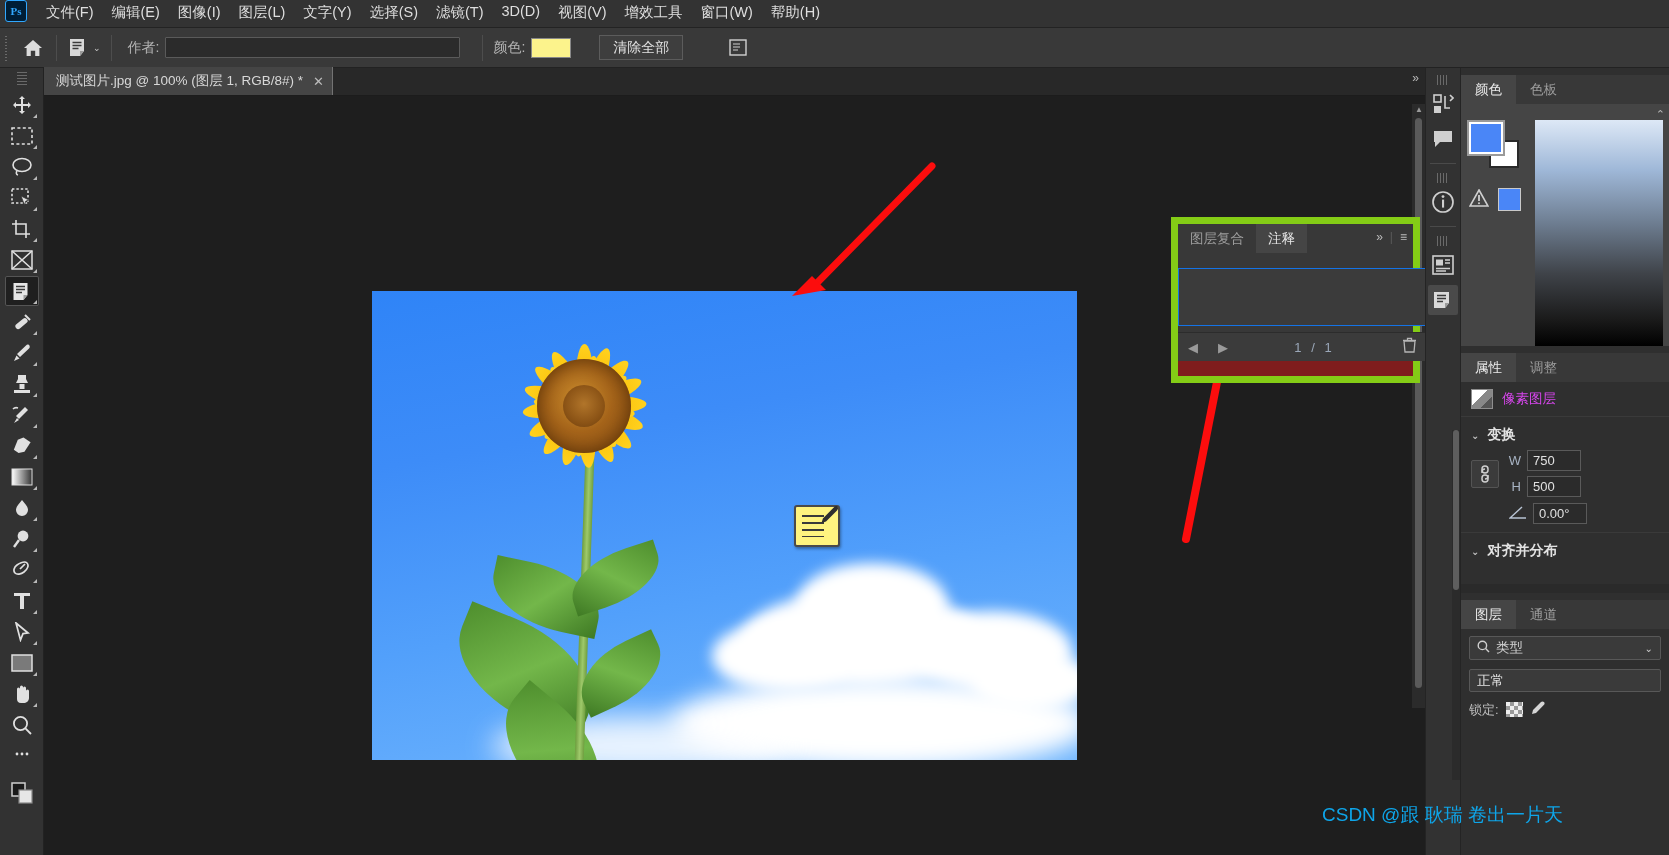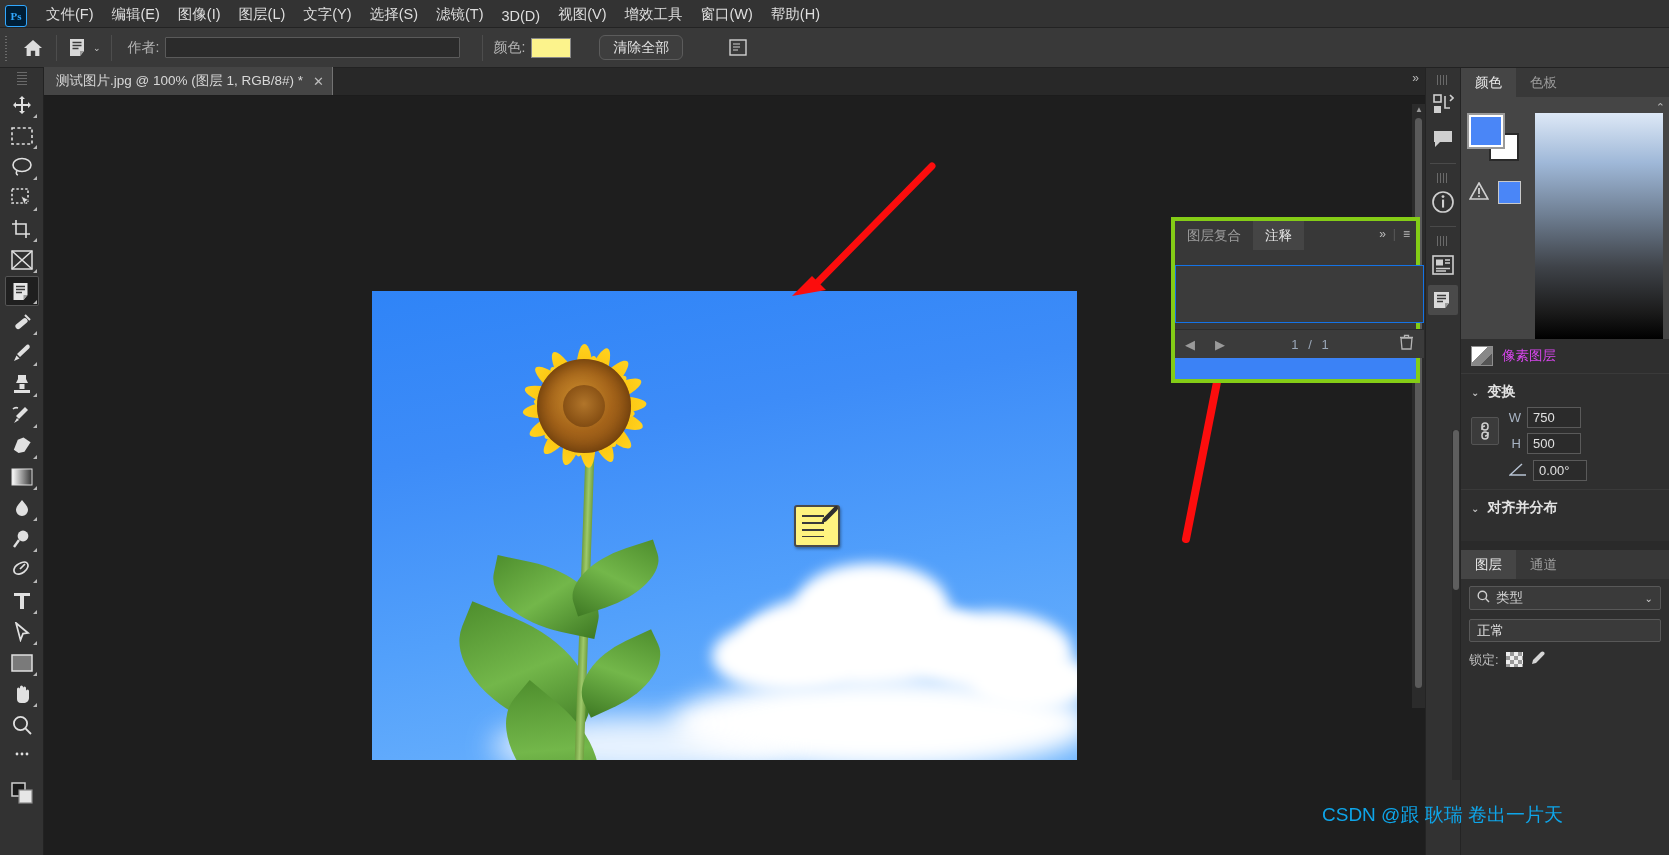--- a/index.html
+++ b/index.html
@@ -9,21 +9,21 @@
     font-family: "Liberation Sans", "DejaVu Sans", sans-serif;
     overflow: hidden;
     color: #d6d6d6;
   }
   .app { position: relative; width: 1669px; height: 855px; }
 
   
   .menubar {
     position: absolute; left: 0; top: 0; width: 1669px; height: 28px;
     background: #333333;
-    display: flex; align-items: flex-end;
+    display: flex; align-items: flex-start;
     border-bottom: 1px solid #232323;
   }
   .ps-logo {
     width: 22px; height: 22px; margin-left: 5px; margin-right: 10px;
     background: #001e36; border: 1px solid #31a8ff; border-radius: 3px;
     color: #31a8ff; font-size: 11px; font-weight: bold;
     display: flex; align-items: center; justify-content: center;
     font-family: "Liberation Serif", serif;
   }
   .menu-item {
@@ -53,21 +53,21 @@
   .ob-label { font-size: 14px; color: #b4b4b4; margin: 0 6px 0 10px; }
   .ob-input {
     width: 295px; height: 21px; background: #2b2b2b;
     border: 1px solid #5a5a5a; border-radius: 1px;
   }
   .ob-color-sw {
     width: 40px; height: 20px; border: 1px solid #888;
   }
   .ob-btn {
     height: 25px; padding: 0 13px; background: #3e3e3e;
-    border: 1px solid #5c5c5c; border-radius: 6px;
+    border: 1px solid #5c5c5c; border-radius: 0;
     font-size: 14px; color: #e0e0e0;
     display:flex; align-items:center; justify-content:center;
   }
   .ob-right-icon { width: 30px; height: 26px; display:flex; align-items:center; justify-content:center; }
 
   
   .toolbar {
     position: absolute; left: 0; top: 68px; width: 44px; height: 787px;
     background: #323232; border-right: 1px solid #222;
     display: flex; flex-direction: column; align-items: center;
@@ -182,21 +182,21 @@
     position: absolute; left: 6px; top: 8px; width: 22px; height: 22px;
     background-image: repeating-linear-gradient(to bottom, #3a3a3a 0 2px, transparent 2px 7px);
   }
 
   
   .arrow-svg { position: absolute; left: 0; top: 0; pointer-events: none; }
 
   
   .notespanel {
     position: absolute; left: 1171px; top: 217px; width: 249px; height: 166px;
-    background: #3b82f6; border: 4px solid #84cc16;
+    background: #7f1d1d; border: 7px solid #84cc16;
   }
   .np-tabs { height: 29px; background: #383838; display: flex; align-items: flex-end; position: relative; }
   .np-tab {
     height: 29px; padding: 0 12px; display: flex; align-items: center;
     font-size: 13.5px; color: #9e9e9e; background: #383838;
   }
   .np-tab.active { background: #454545; color: #e8e8e8; font-family: Liberation Serif, serif; }
   .np-tabs-right {
     position: absolute; right: 6px; top: 6px;
     display: flex; align-items: center; gap: 7px; color: #bdbdbd; font-size: 12px;
@@ -231,21 +231,21 @@
     border-radius: 2px; margin-bottom: 5px;
   }
   .rail-icon.active { background: #4a4a4a; }
   .rail-div { width: 26px; height: 1px; background: #4a4a4a; margin: 4px 0 6px; }
 
   
   .dock {
     position: absolute; left: 1461px; top: 68px; width: 208px; height: 787px;
     background: #2f2f2f;
   }
-  .panel-tabs { height: 29px; background: #383838; display: flex; align-items: flex-end; }
+  .panel-tabs { height: 29px; background: #383838; display: flex; align-items: flex-end; margin-top: 7px; }
   .ptab {
     height: 29px; padding: 0 14px; display:flex; align-items:center;
     font-size: 13.5px; color: #9e9e9e;
   }
   .ptab.active { background: #454545; color: #eaeaea; }
   .color-body { height: 242px; background: #454545; position: relative; }
   .fg-bg { position: absolute; left: 8px; top: 18px; width: 56px; height: 48px; }
   .fg-sw {
     position: absolute; left: 0; top: 0; width: 34px; height: 32px;
     background: #4a86f7; border: 2px solid #fff; outline: 2px solid #9a9a9a;
@@ -708,20 +708,24 @@
               <rect x="9.1" y="6" width="1.8" height="6" fill="#cfcfcf"></rect>
               <circle cx="10" cy="14.2" r="1" fill="#cfcfcf"></circle>
             </svg>
         </span>
         <span class="warn-sw"></span>
       </div>
       <div class="ramp"></div>
       <div class="collapse-caret">⌃</div>
     </div>
 
+    <div class="panel-tabs">
+      <div class="ptab active">属性</div>
+      <div class="ptab">调整</div>
+    </div>
     <div class="prop-body">
       <div class="prop-row">
         <div class="prop-thumb"></div>
         <div class="prop-label">像素图层</div>
       </div>
       <div class="section-head">
         <span class="chev">⌄</span>
         <span>变换</span>
       </div>
       <div style="display:flex;align-items:center;padding:0 0 4px 10px;gap:8px">

